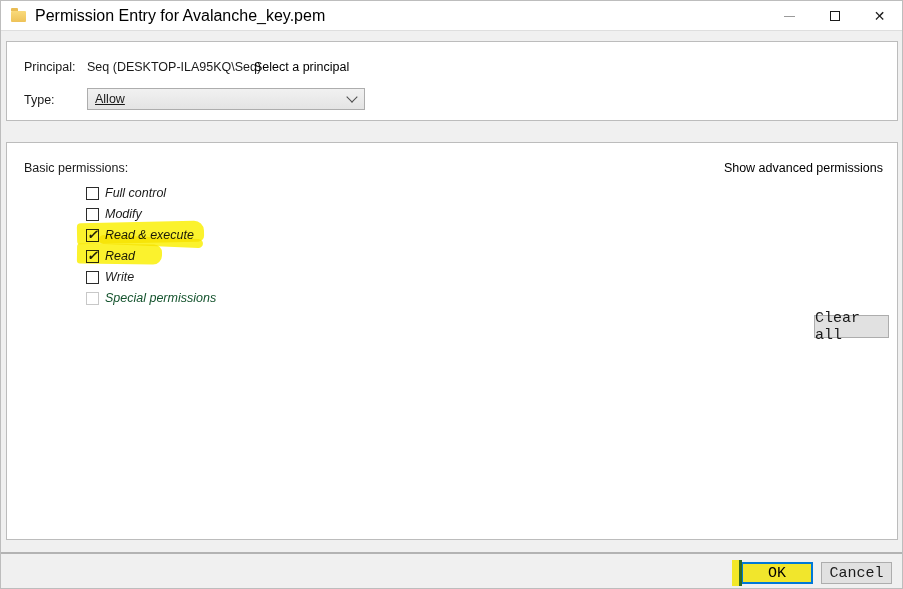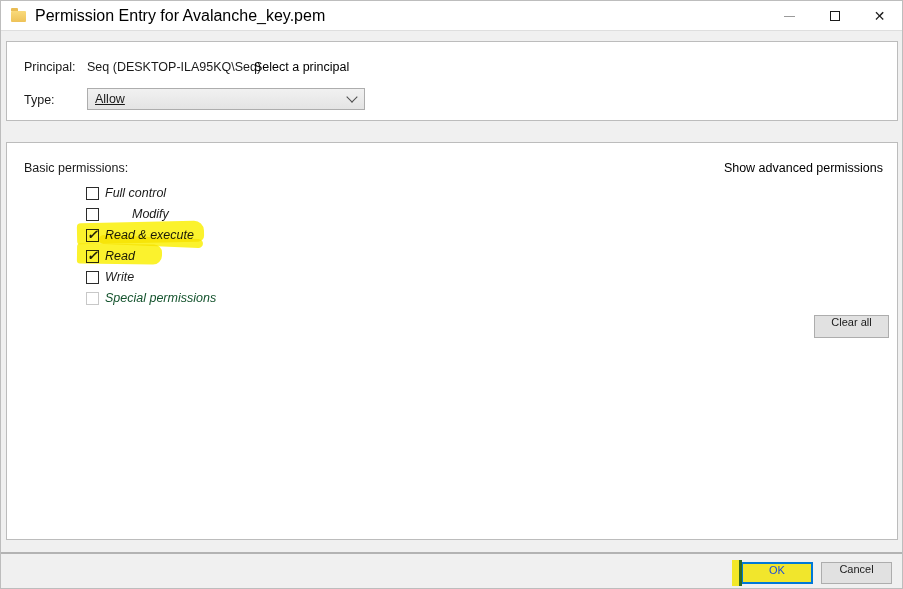--- a/index.html
+++ b/index.html
@@ -70,28 +70,28 @@
   .marker {
     position:absolute; background:#FBF22D; mix-blend-mode:multiply;
     pointer-events:none; z-index:5;
   }
   .mark-rx  { left:76px; top:221px; width:127px; height:21px; transform:rotate(-1.3deg); border-radius:4px 10px 6px 3px; }
   .mark-rx2 { left:98px; top:236px; width:104px; height:9px;  transform:rotate(2.4deg);  border-radius:5px; }
   .mark-read{ left:76px; top:243px; width:85px;  height:20px; transform:rotate(0.9deg);  border-radius:3px 8px 9px 3px; }
   
   .btn {
     position:absolute; background:#E1E1E1; border:1px solid #ADADAD;
-    box-sizing:border-box; display:flex; justify-content:center;
-    font-size:11px; color:#1A1A1A; cursor:default;
+    box-sizing:border-box; display:flex; align-items:center; justify-content:center;
+    font-size:15px; color:#1A1A1A; cursor:default;font-family:Liberation Mono, monospace;
   }
   .btn-clear { left:812px; top:313px; width:75px; height:23px; }
   .footer-sep { position:absolute; left:0; top:551px; width:100%; height:2px; background:#B3B3B3; }
   .btn-ok {
     left:740px; top:561px; width:72px; height:22px;
-    background:#F1E62C; border:2px solid #0078D7; color:#1d4ed8; z-index:6;
+    background:#F1E62C; border:2px solid #0078D7; color:#000000; z-index:6;
   }
   .ok-marker-stub {
     position:absolute; left:731px; top:559px; width:10px; height:26px;
     background:#F3E829; border-right:3px solid #2F6B22; box-sizing:border-box; z-index:7;
     pointer-events:none;
   }
   .btn-cancel { left:820px; top:561px; width:71px; height:22px; }
 </style>
 </head>
 <body>
@@ -124,21 +124,21 @@
   </div>
 
   <div class="panel main">
     <span class="lbl" style="left:17px; top:18px;">Basic permissions:</span>
     <span class="lbl link" style="right:14px; top:18px;">Show advanced permissions</span>
 
     <div class="cb-row" style="left:79px; top:42px;">
       <span class="cb"></span>
       <span class="cb-label">Full control</span>
     </div>
-    <div class="cb-row" style="left:79px; top:63px;gap:27px;">
+    <div class="cb-row" style="left:79px; top:63px;">
       <span class="cb"></span>
       <span class="cb-label">Modify</span>
     </div>
     <div class="cb-row" style="left:79px; top:84px;">
       <span class="cb checked"></span>
       <span class="cb-label">Read &amp; execute</span>
     </div>
     <div class="cb-row" style="left:79px; top:105px;">
       <span class="cb checked"></span>
       <span class="cb-label">Read</span>

